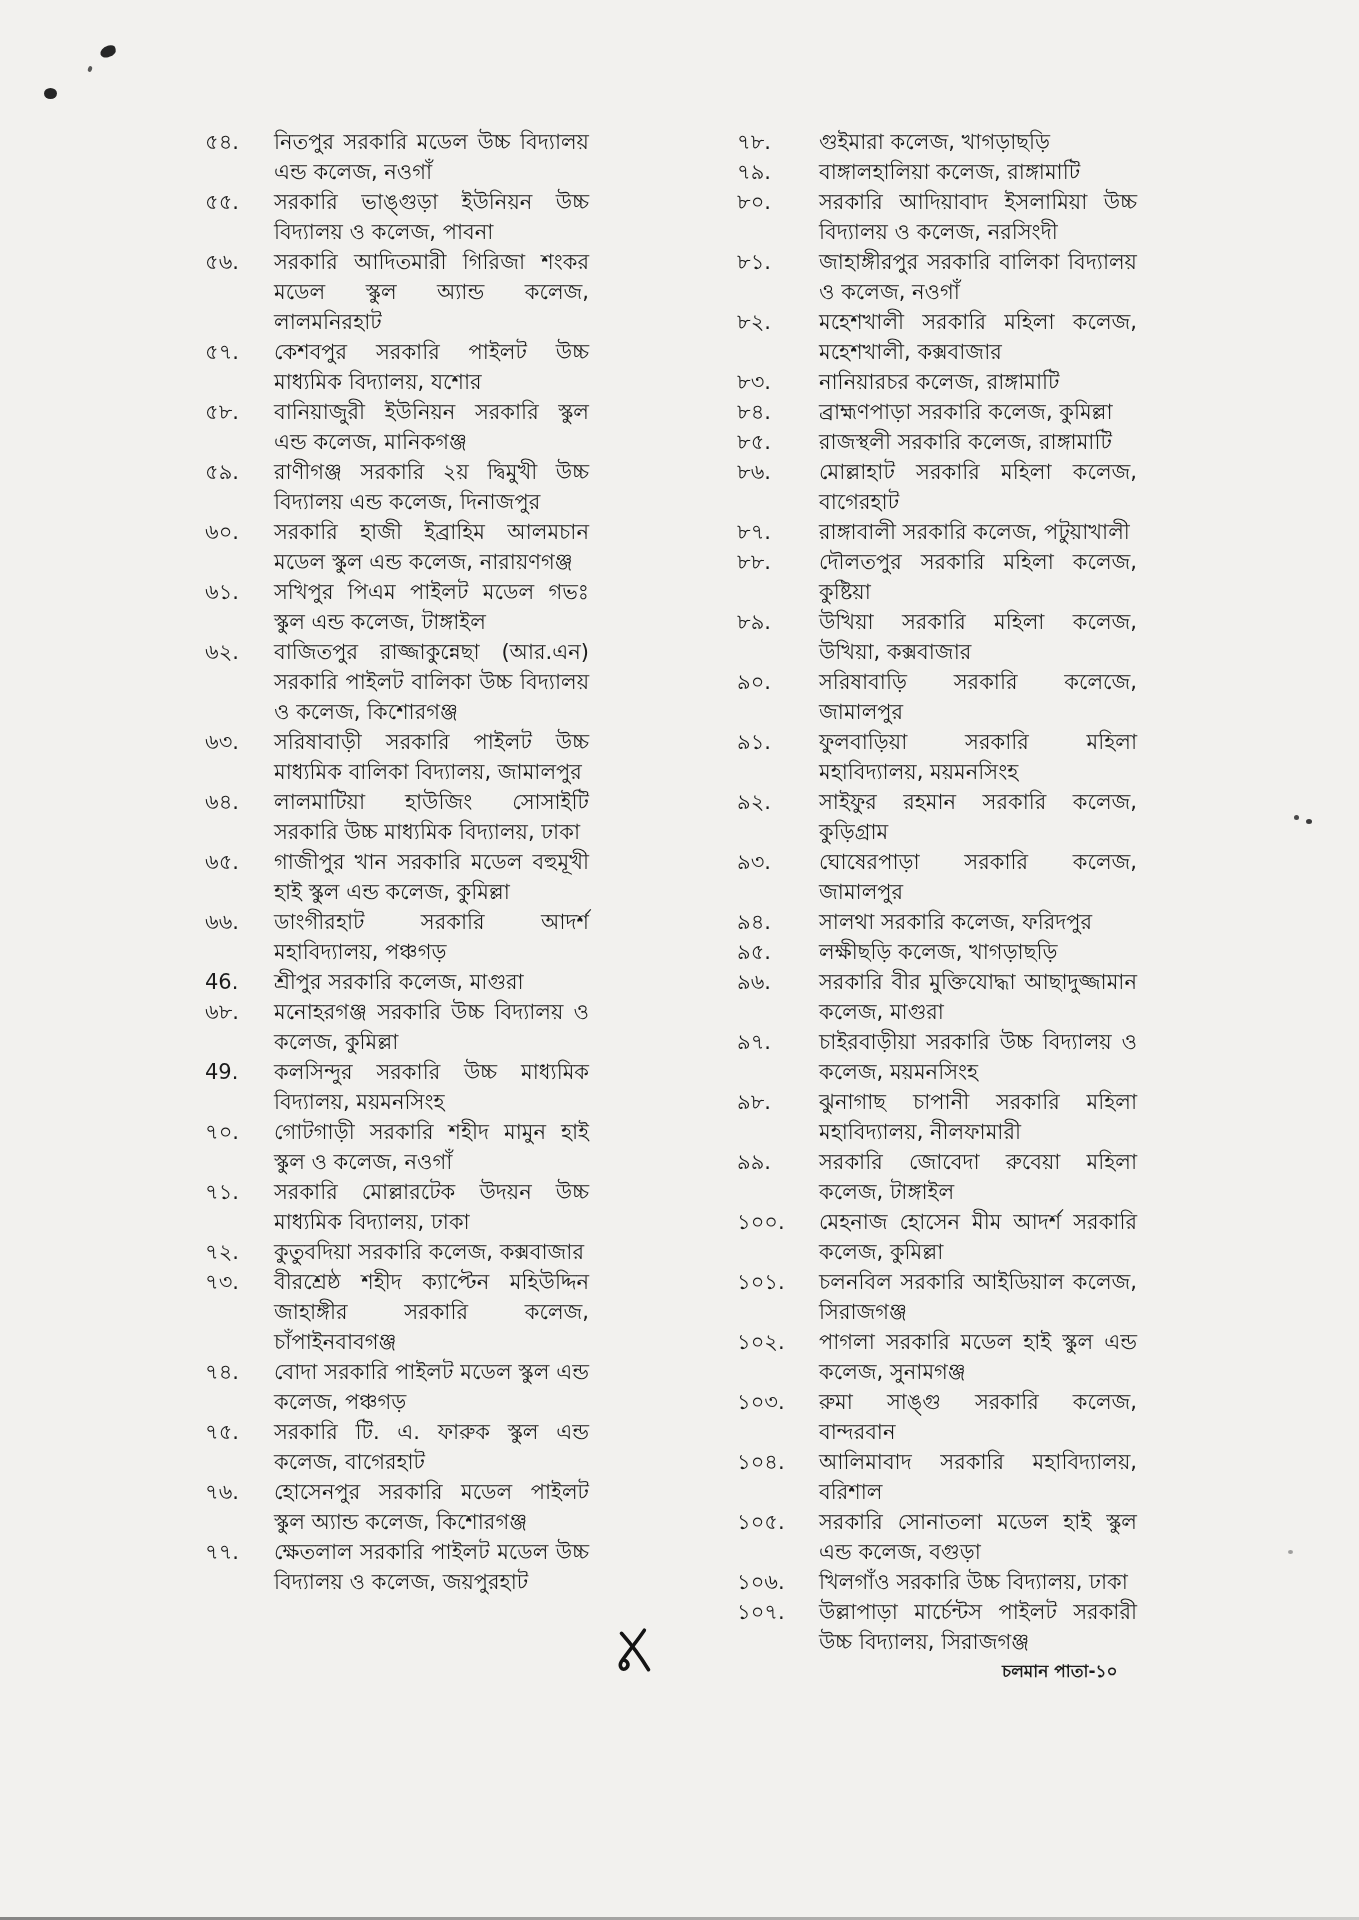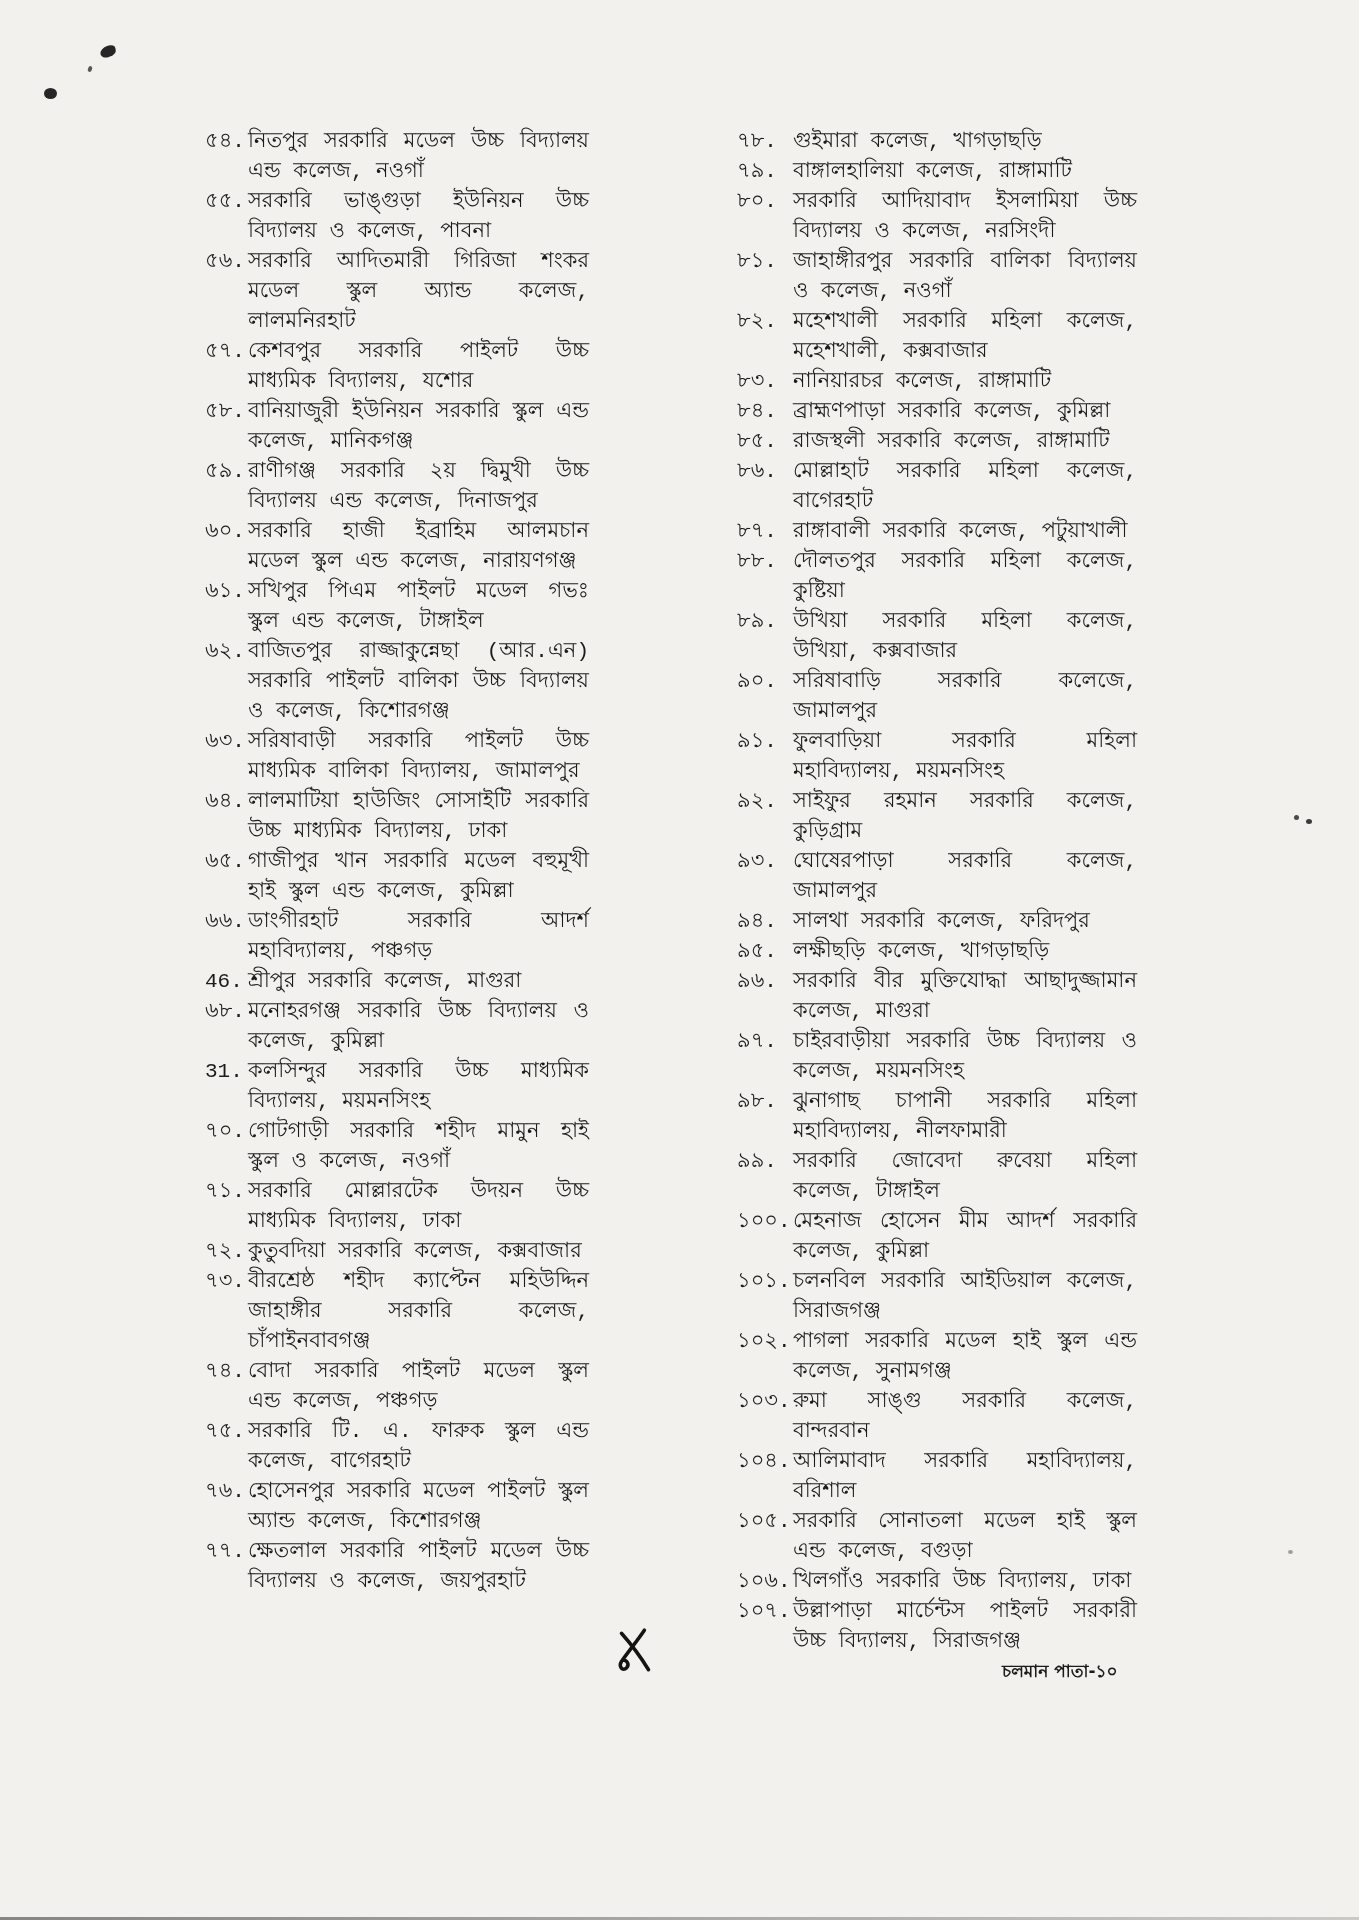--- a/index.html
+++ b/index.html
@@ -14,24 +14,24 @@
   }
   .col {
     position: absolute;
     top: 127px;
     font-size: 21px;
     line-height: 30px;
     font-weight: 500;
   }
   .col-left  { left: 205px; width: 384px; }
   .col-right { left: 737px; width: 400px; }
-  .row { display: flex; align-items: flex-start; font-family: Liberation Mono, monospace; }
+  .row { display: flex; align-items: flex-start; }
   .num { flex: 0 0 43px; white-space: nowrap; }
   .col-right .num { flex-basis: 56px; }
-  .txt { flex: 1 1 auto; text-align: justify; }
+  .txt { flex: 1 1 auto; text-align: justify; margin-left: 26px; }
   .footer {
     position: absolute;
     left: 1002px;
     top: 1655px;
     font-size: 17px;
     line-height: 32px;
     font-weight: 600;
   }
   .handmark {
     position: absolute;
@@ -119,21 +119,21 @@
       </div>
       <div class="row">
         <span class="num">46.</span>
         <span class="txt">শ্রীপুর সরকারি কলেজ, মাগুরা</span>
       </div>
       <div class="row">
         <span class="num">৬৮.</span>
         <span class="txt">মনোহরগঞ্জ সরকারি উচ্চ বিদ্যালয় ও কলেজ, কুমিল্লা</span>
       </div>
       <div class="row">
-        <span class="num">31.</span>
+        <span class="num">49.</span>
         <span class="txt">কলসিন্দুর সরকারি উচ্চ মাধ্যমিক বিদ্যালয়, ময়মনসিংহ</span>
       </div>
       <div class="row">
         <span class="num">৭০.</span>
         <span class="txt">গোটগাড়ী সরকারি শহীদ মামুন হাই স্কুল ও কলেজ, নওগাঁ</span>
       </div>
       <div class="row">
         <span class="num">৭১.</span>
         <span class="txt">সরকারি মোল্লারটেক উদয়ন উচ্চ মাধ্যমিক বিদ্যালয়, ঢাকা</span>
       </div>

